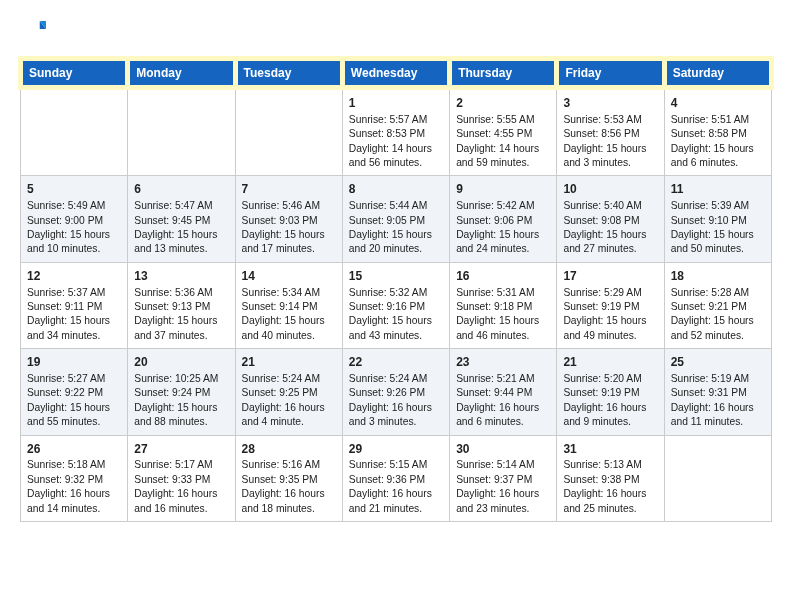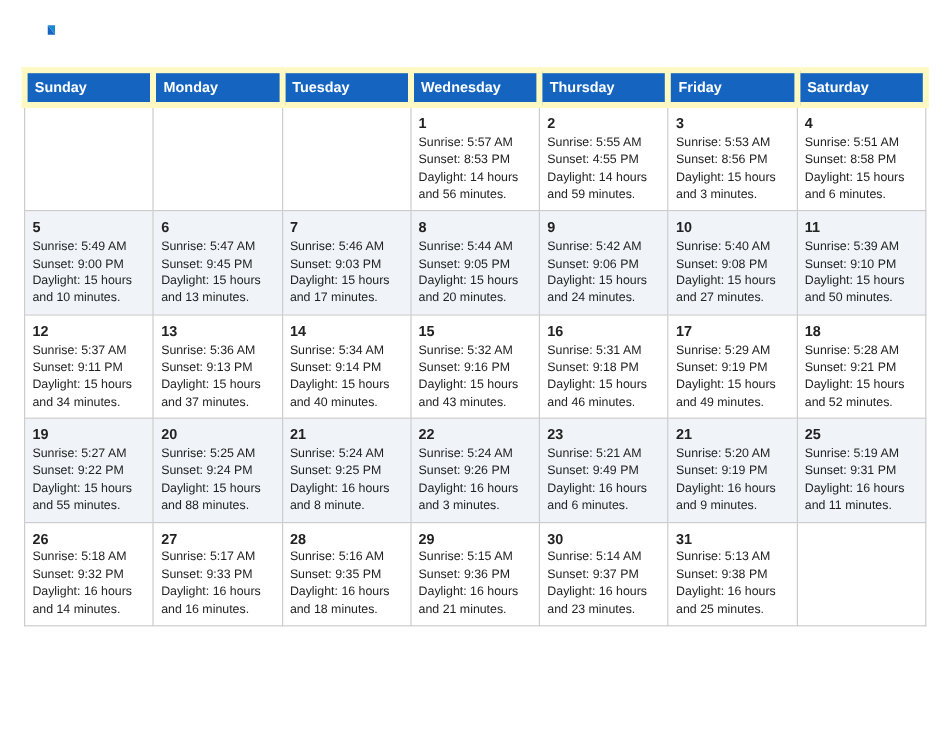--- a/index.html
+++ b/index.html
@@ -268,43 +268,43 @@
         <tr>
           <td>
             <span class="day-number">19</span>
             <div>Sunrise: 5:27 AM</div>
             <div>Sunset: 9:22 PM</div>
             <div>Daylight: 15 hours</div>
             <div>and 55 minutes.</div>
           </td>
           <td>
             <span class="day-number">20</span>
-            <div>Sunrise: 5:25 AM</div>
+            <div>Sunrise: 10:25 AM</div>
             <div>Sunset: 9:24 PM</div>
             <div>Daylight: 15 hours</div>
             <div>and 88 minutes.</div>
           </td>
           <td>
             <span class="day-number">21</span>
             <div>Sunrise: 5:24 AM</div>
             <div>Sunset: 9:25 PM</div>
             <div>Daylight: 16 hours</div>
-            <div>and 8 minute.</div>
+            <div>and 4 minute.</div>
           </td>
           <td>
             <span class="day-number">22</span>
             <div>Sunrise: 5:24 AM</div>
             <div>Sunset: 9:26 PM</div>
             <div>Daylight: 16 hours</div>
             <div>and 3 minutes.</div>
           </td>
           <td>
             <span class="day-number">23</span>
             <div>Sunrise: 5:21 AM</div>
-            <div>Sunset: 9:49 PM</div>
+            <div>Sunset: 9:44 PM</div>
             <div>Daylight: 16 hours</div>
             <div>and 6 minutes.</div>
           </td>
           <td>
             <span class="day-number">21</span>
             <div>Sunrise: 5:20 AM</div>
             <div>Sunset: 9:19 PM</div>
             <div>Daylight: 16 hours</div>
             <div>and 9 minutes.</div>
           </td>

